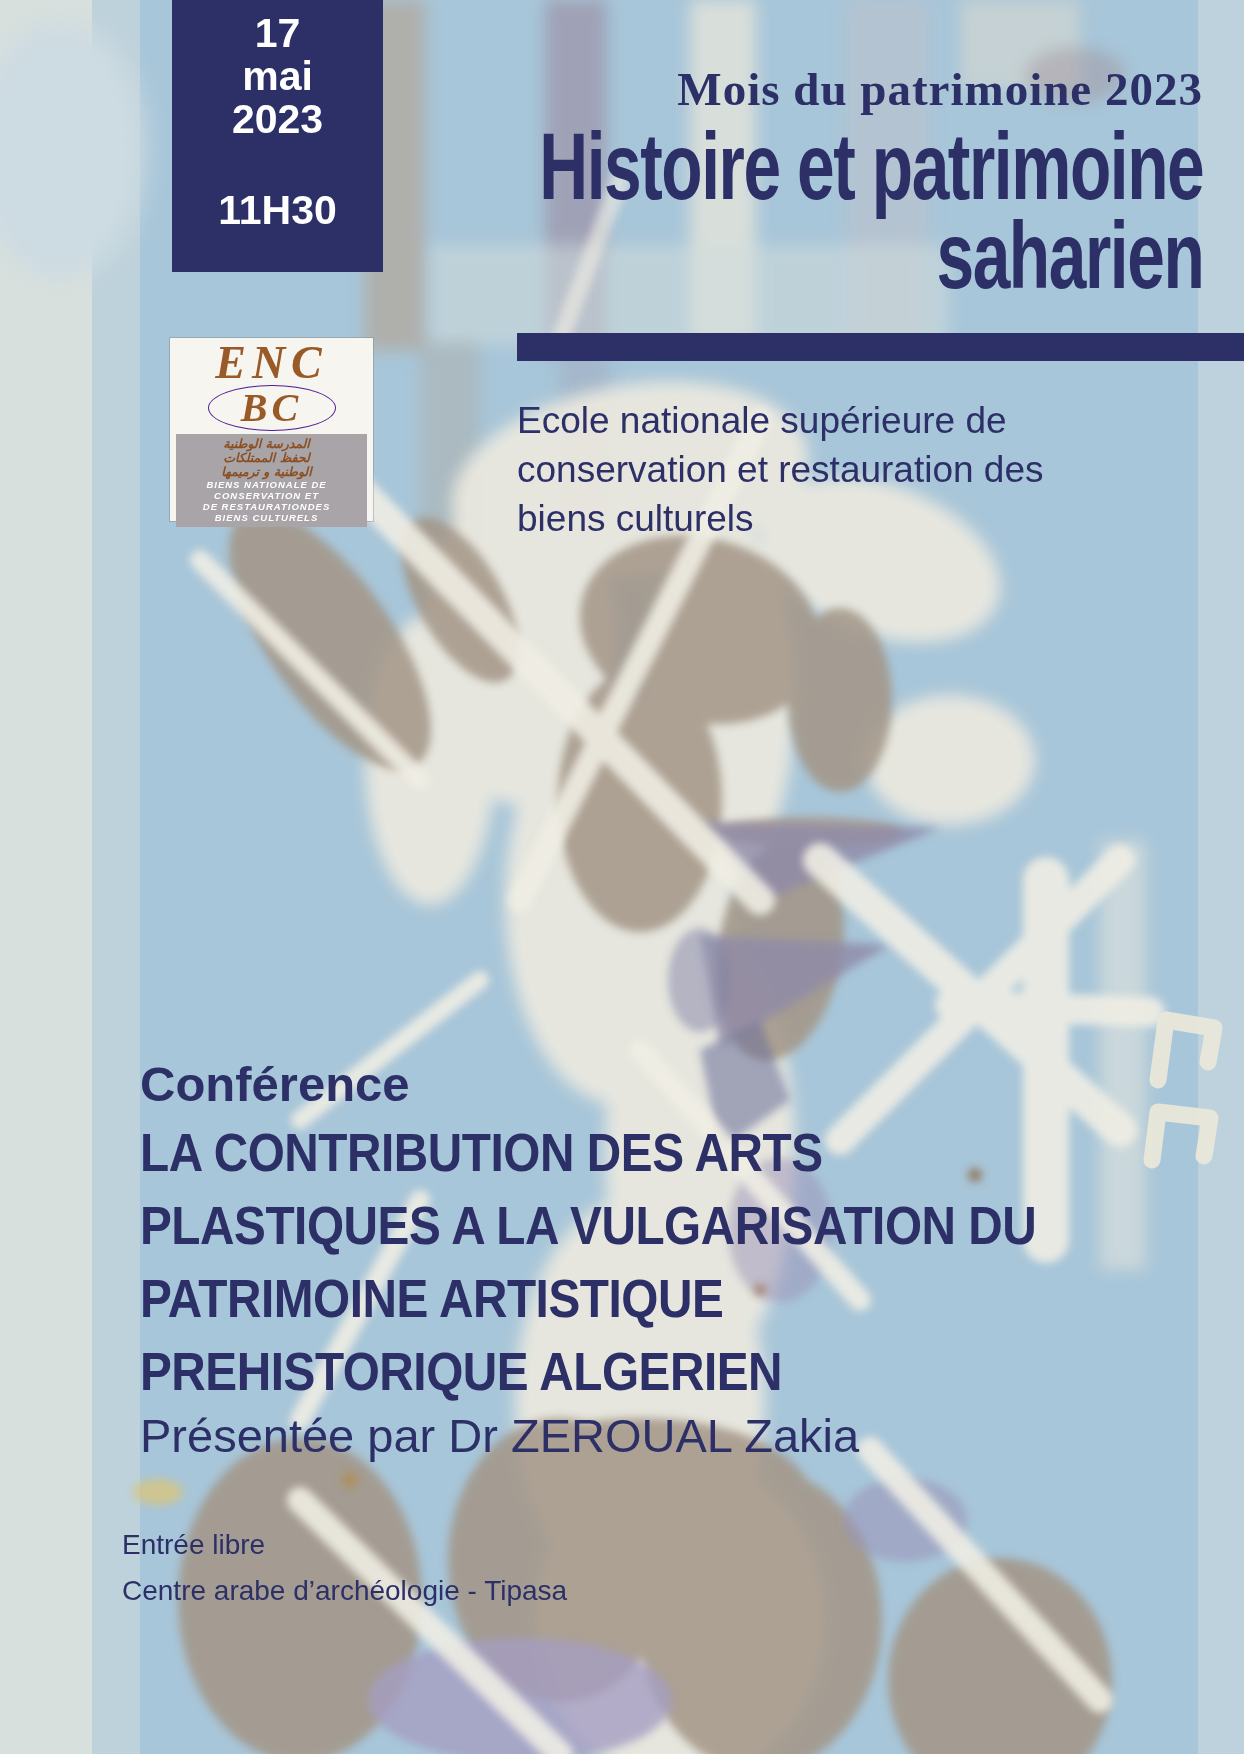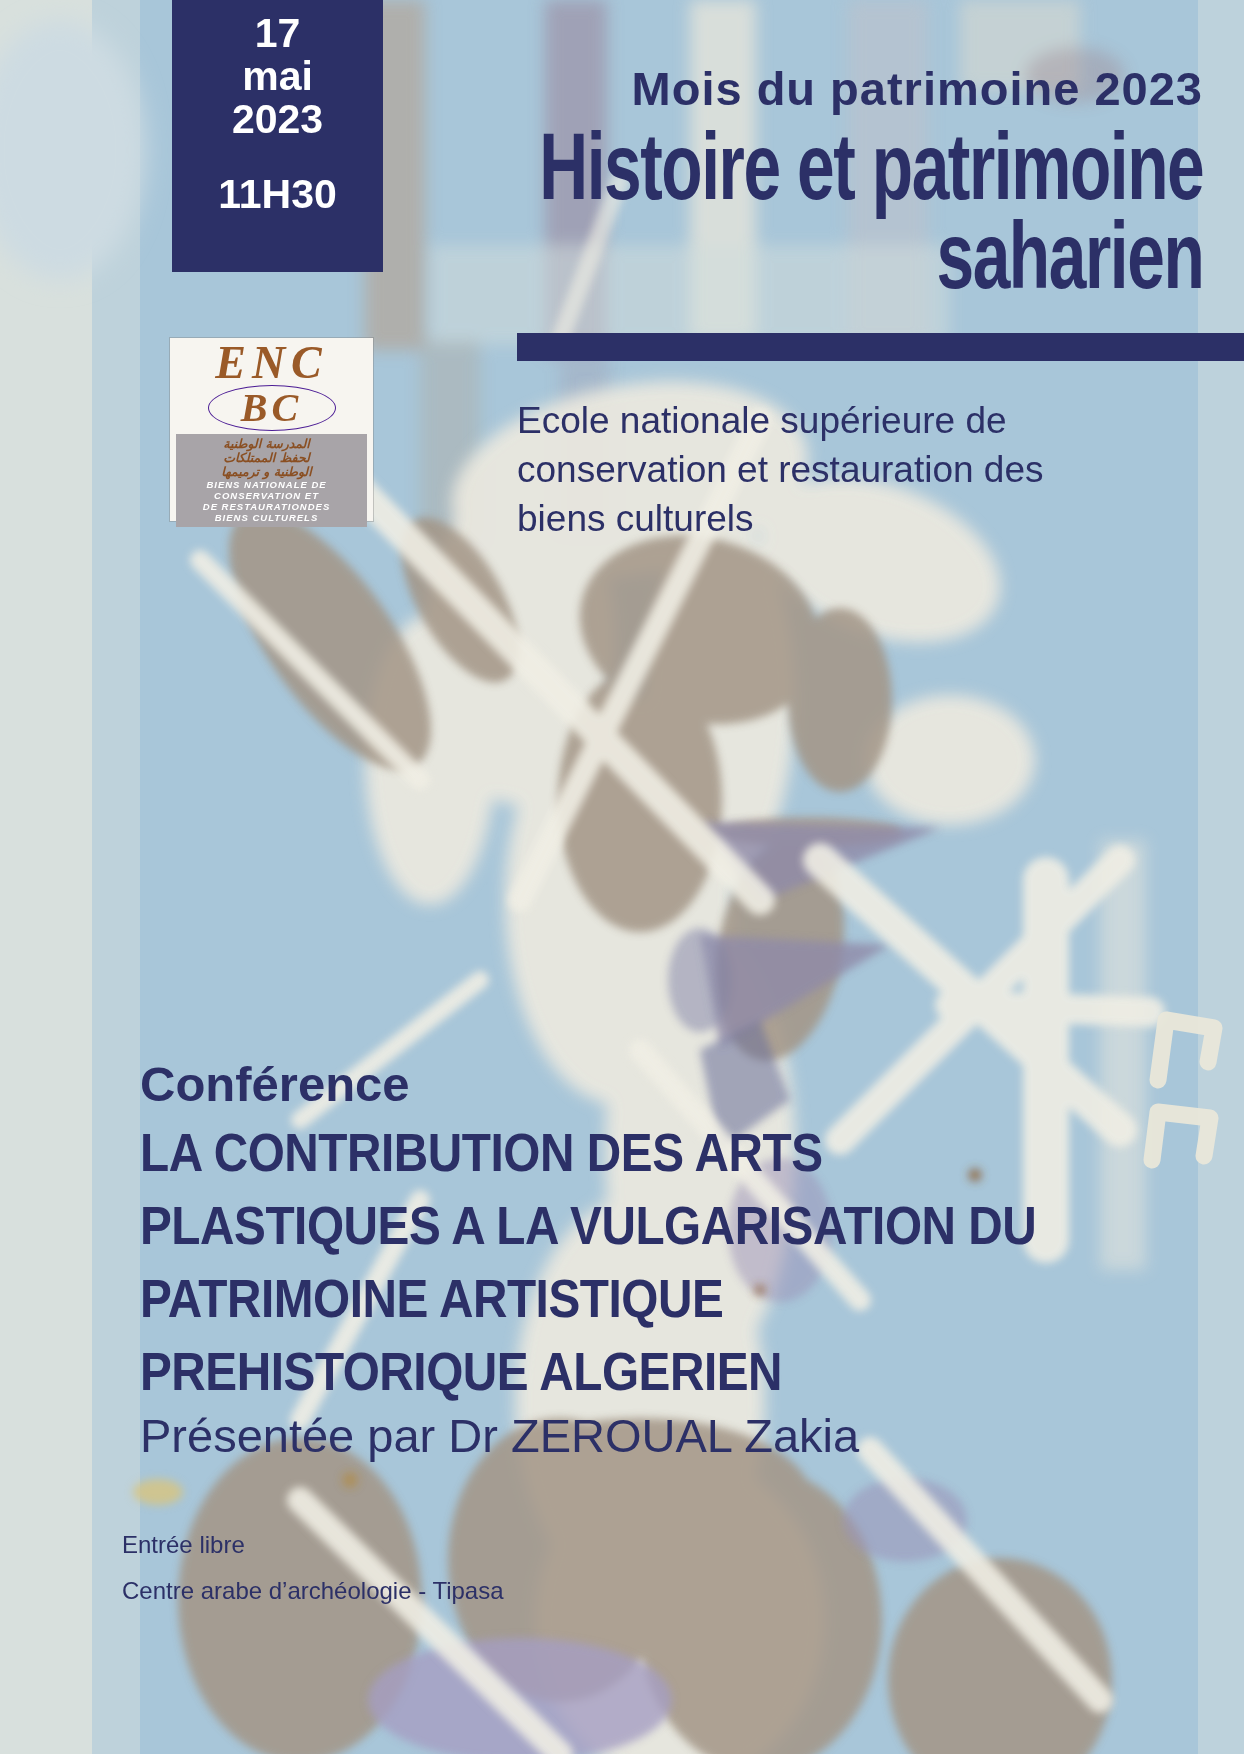--- a/index.html
+++ b/index.html
@@ -10,25 +10,25 @@
   }
   .bg{position:absolute; inset:0; width:1244px; height:1754px; display:block;}
 
   
   .datebox{
     position:absolute; left:172px; top:0; width:211px; height:272px;
     background:#2c3067; color:#ffffff; text-align:center;
     padding-top:12px; box-sizing:border-box;
   }
   .datebox .d{font-size:41px; font-weight:700; line-height:43px;}
-  .datebox .t{font-size:41px; font-weight:700; line-height:43px; margin-top:32px;}
+  .datebox .t{font-size:41px; font-weight:700; line-height:43px; margin-top:48px;}
 
   
   .header{position:absolute; right:41px; top:60px; text-align:right;}
-  .kicker{font-size:47px; font-weight:700; letter-spacing:1px; line-height:58px;}
+  .kicker{font-size:47px; font-weight:700; letter-spacing:1px; line-height:58px;font-family:Liberation Serif, serif;}
   .titles{transform:scaleX(0.72); transform-origin:top right; margin-top:4px;}
   .title-line{font-size:94px; font-weight:700; line-height:89px; letter-spacing:-2px; white-space:nowrap;}
 
   .bar{position:absolute; left:517px; right:0; top:333px; height:28px; background:#2c3067;}
 
   
   .school{position:absolute; left:517px; top:396px; font-size:37px; line-height:49px; font-weight:400;}
 
   
   .logo{
@@ -44,21 +44,21 @@
   .logo-gray{background:#a8a4a8; padding:3px 12px 4px 2px;}
   .logo-ar{direction:rtl; font-family:"DejaVu Sans", sans-serif; font-size:12.5px; line-height:14px; font-weight:700; color:#8a4f22;}
   .logo-cap{font-size:9.5px; line-height:11px; font-weight:700; color:#ffffff; letter-spacing:1px;}
 
   
   .conf-label{position:absolute; left:140px; top:1056px; font-size:49px; font-weight:700;}
   .event-title{position:absolute; left:140px; top:1116px; transform:scaleX(0.9); transform-origin:top left;}
   .event-title .et{font-size:53px; font-weight:700; line-height:73px; letter-spacing:-0.5px; white-space:nowrap;}
   .presenter{position:absolute; left:140px; top:1408px; font-size:47px; font-weight:400;}
 
-  .footer{position:absolute; left:122px; top:1522px; font-size:24px; line-height:46px; font-weight:400;}
+  .footer{position:absolute; left:122px; top:1522px; font-size:28px; line-height:46px; font-weight:400;}
 </style>
 </head>
 <body>
 
 <div class="poster">
 
   <svg class="bg" viewBox="0 0 1244 1754" preserveAspectRatio="none" aria-hidden="true">
     <defs>
       <filter id="b4" x="-30%" y="-30%" width="160%" height="160%">
           <feGaussianBlur stdDeviation="4"></feGaussianBlur>

